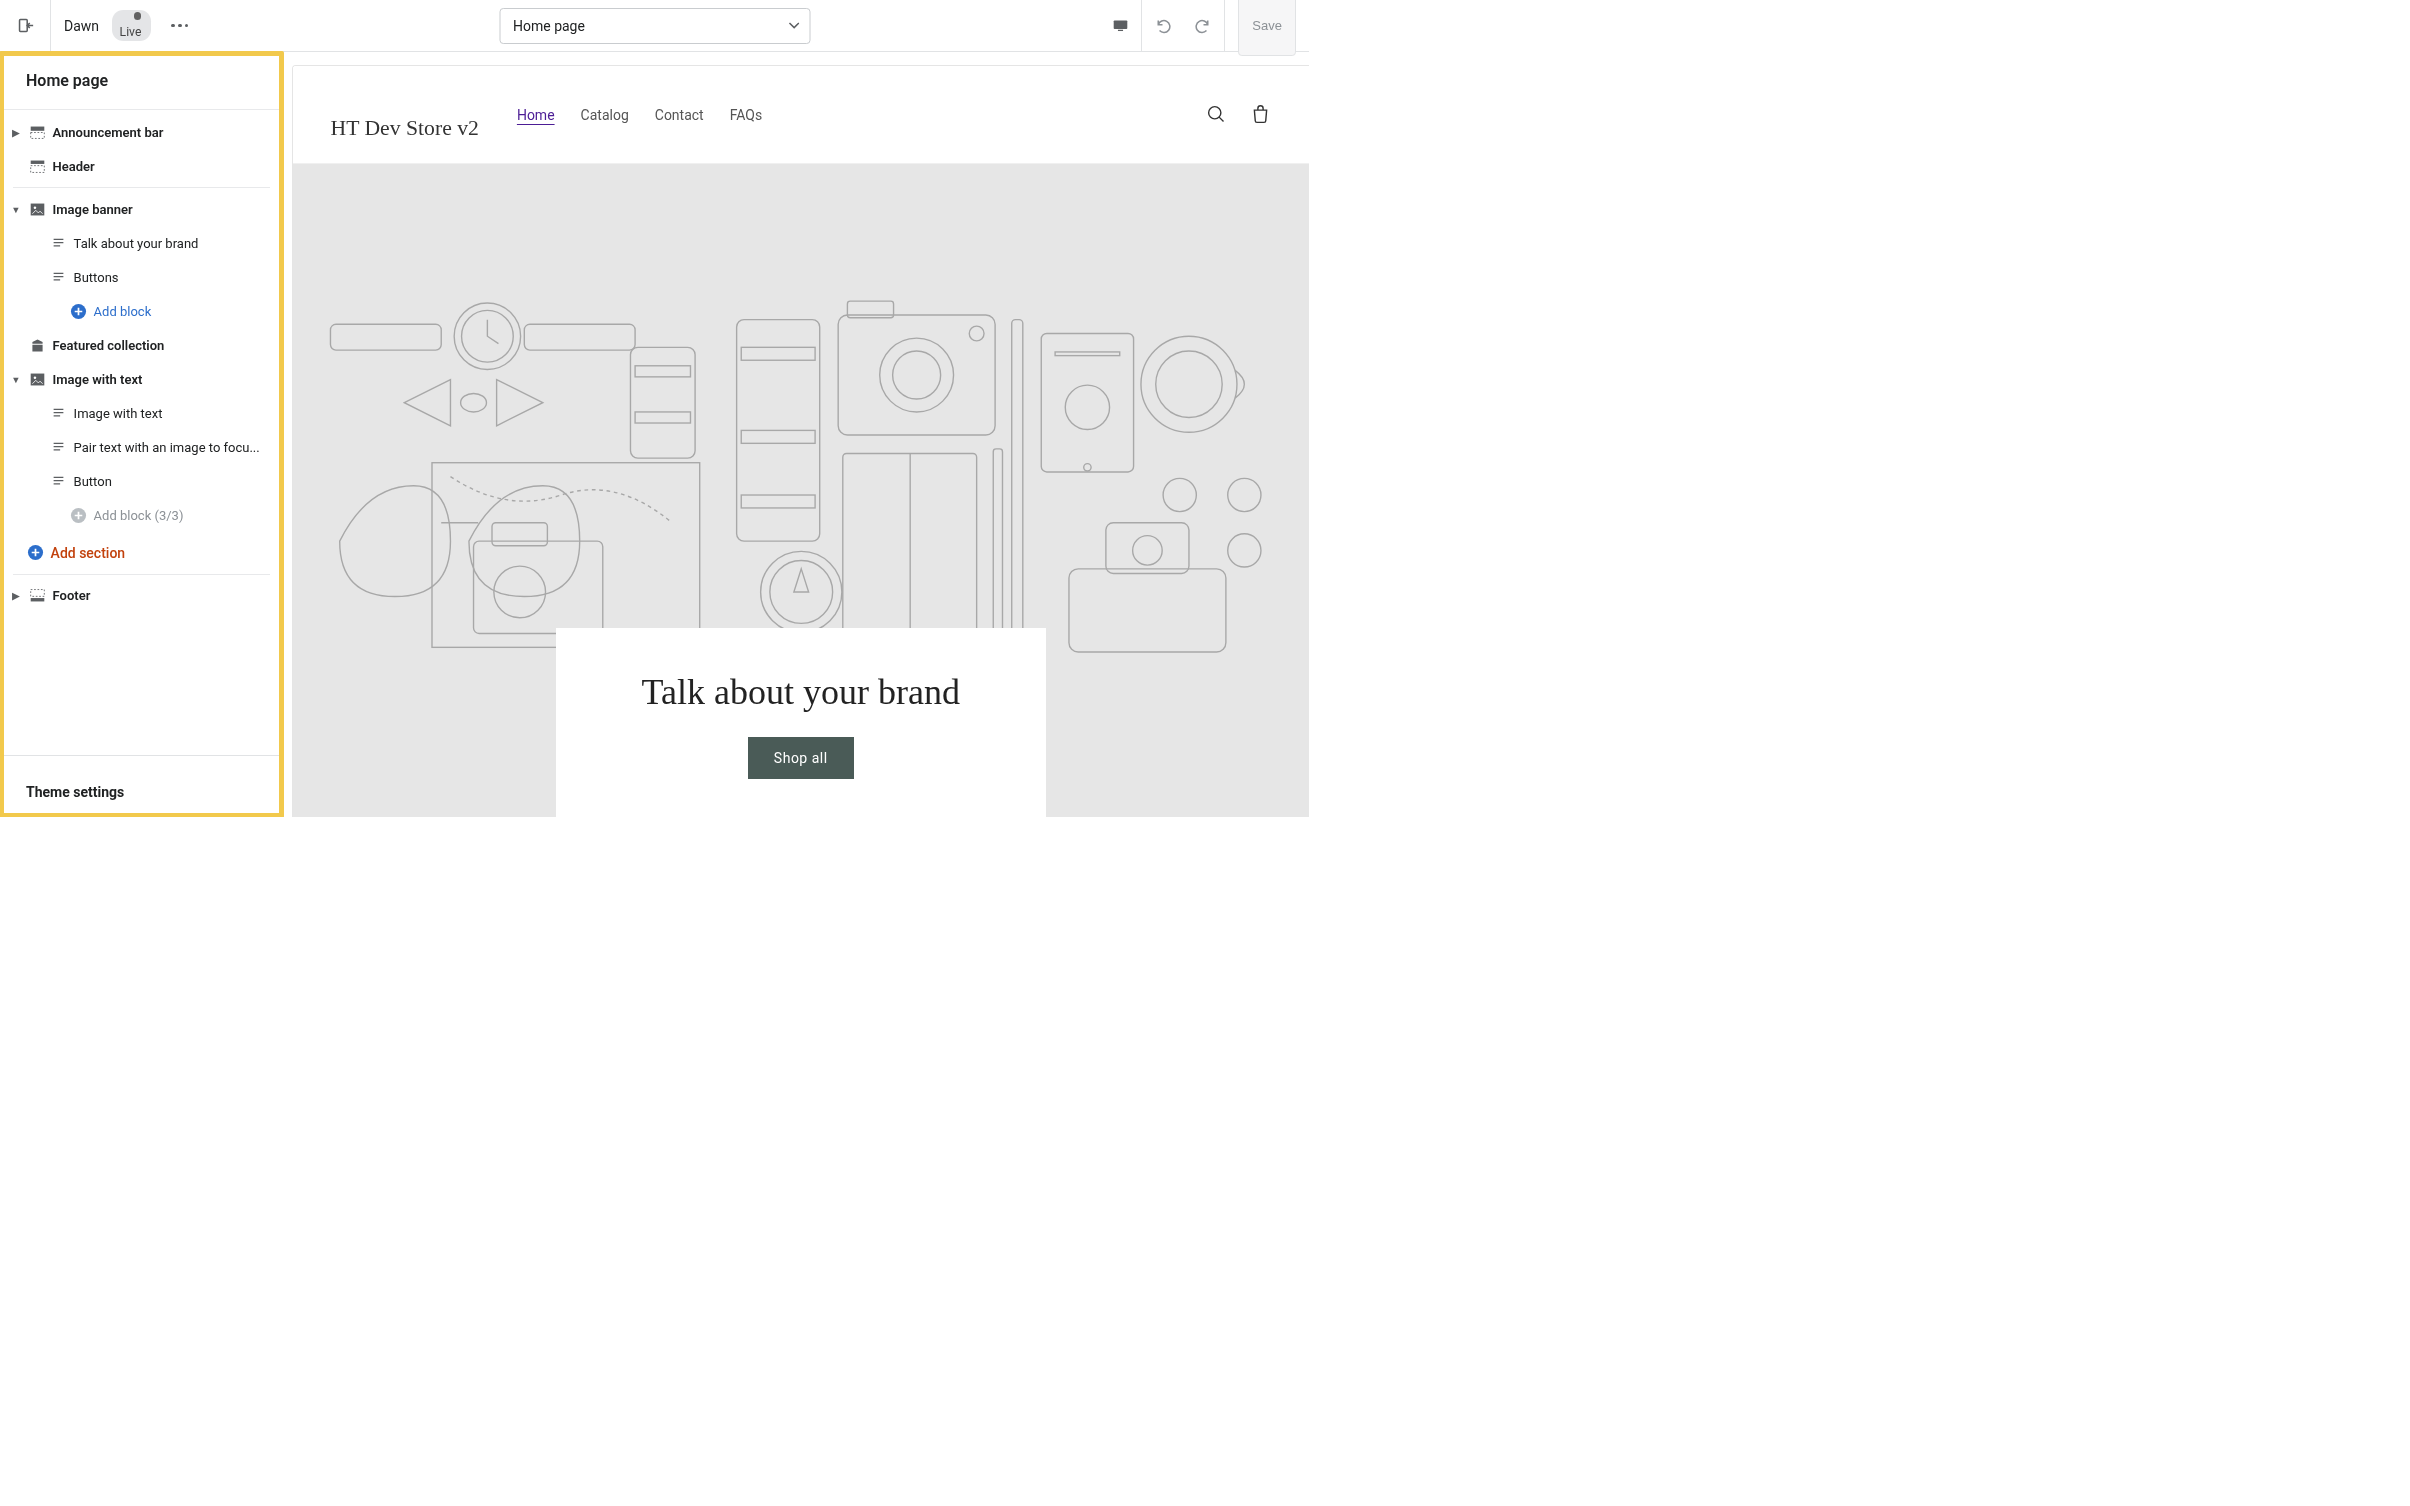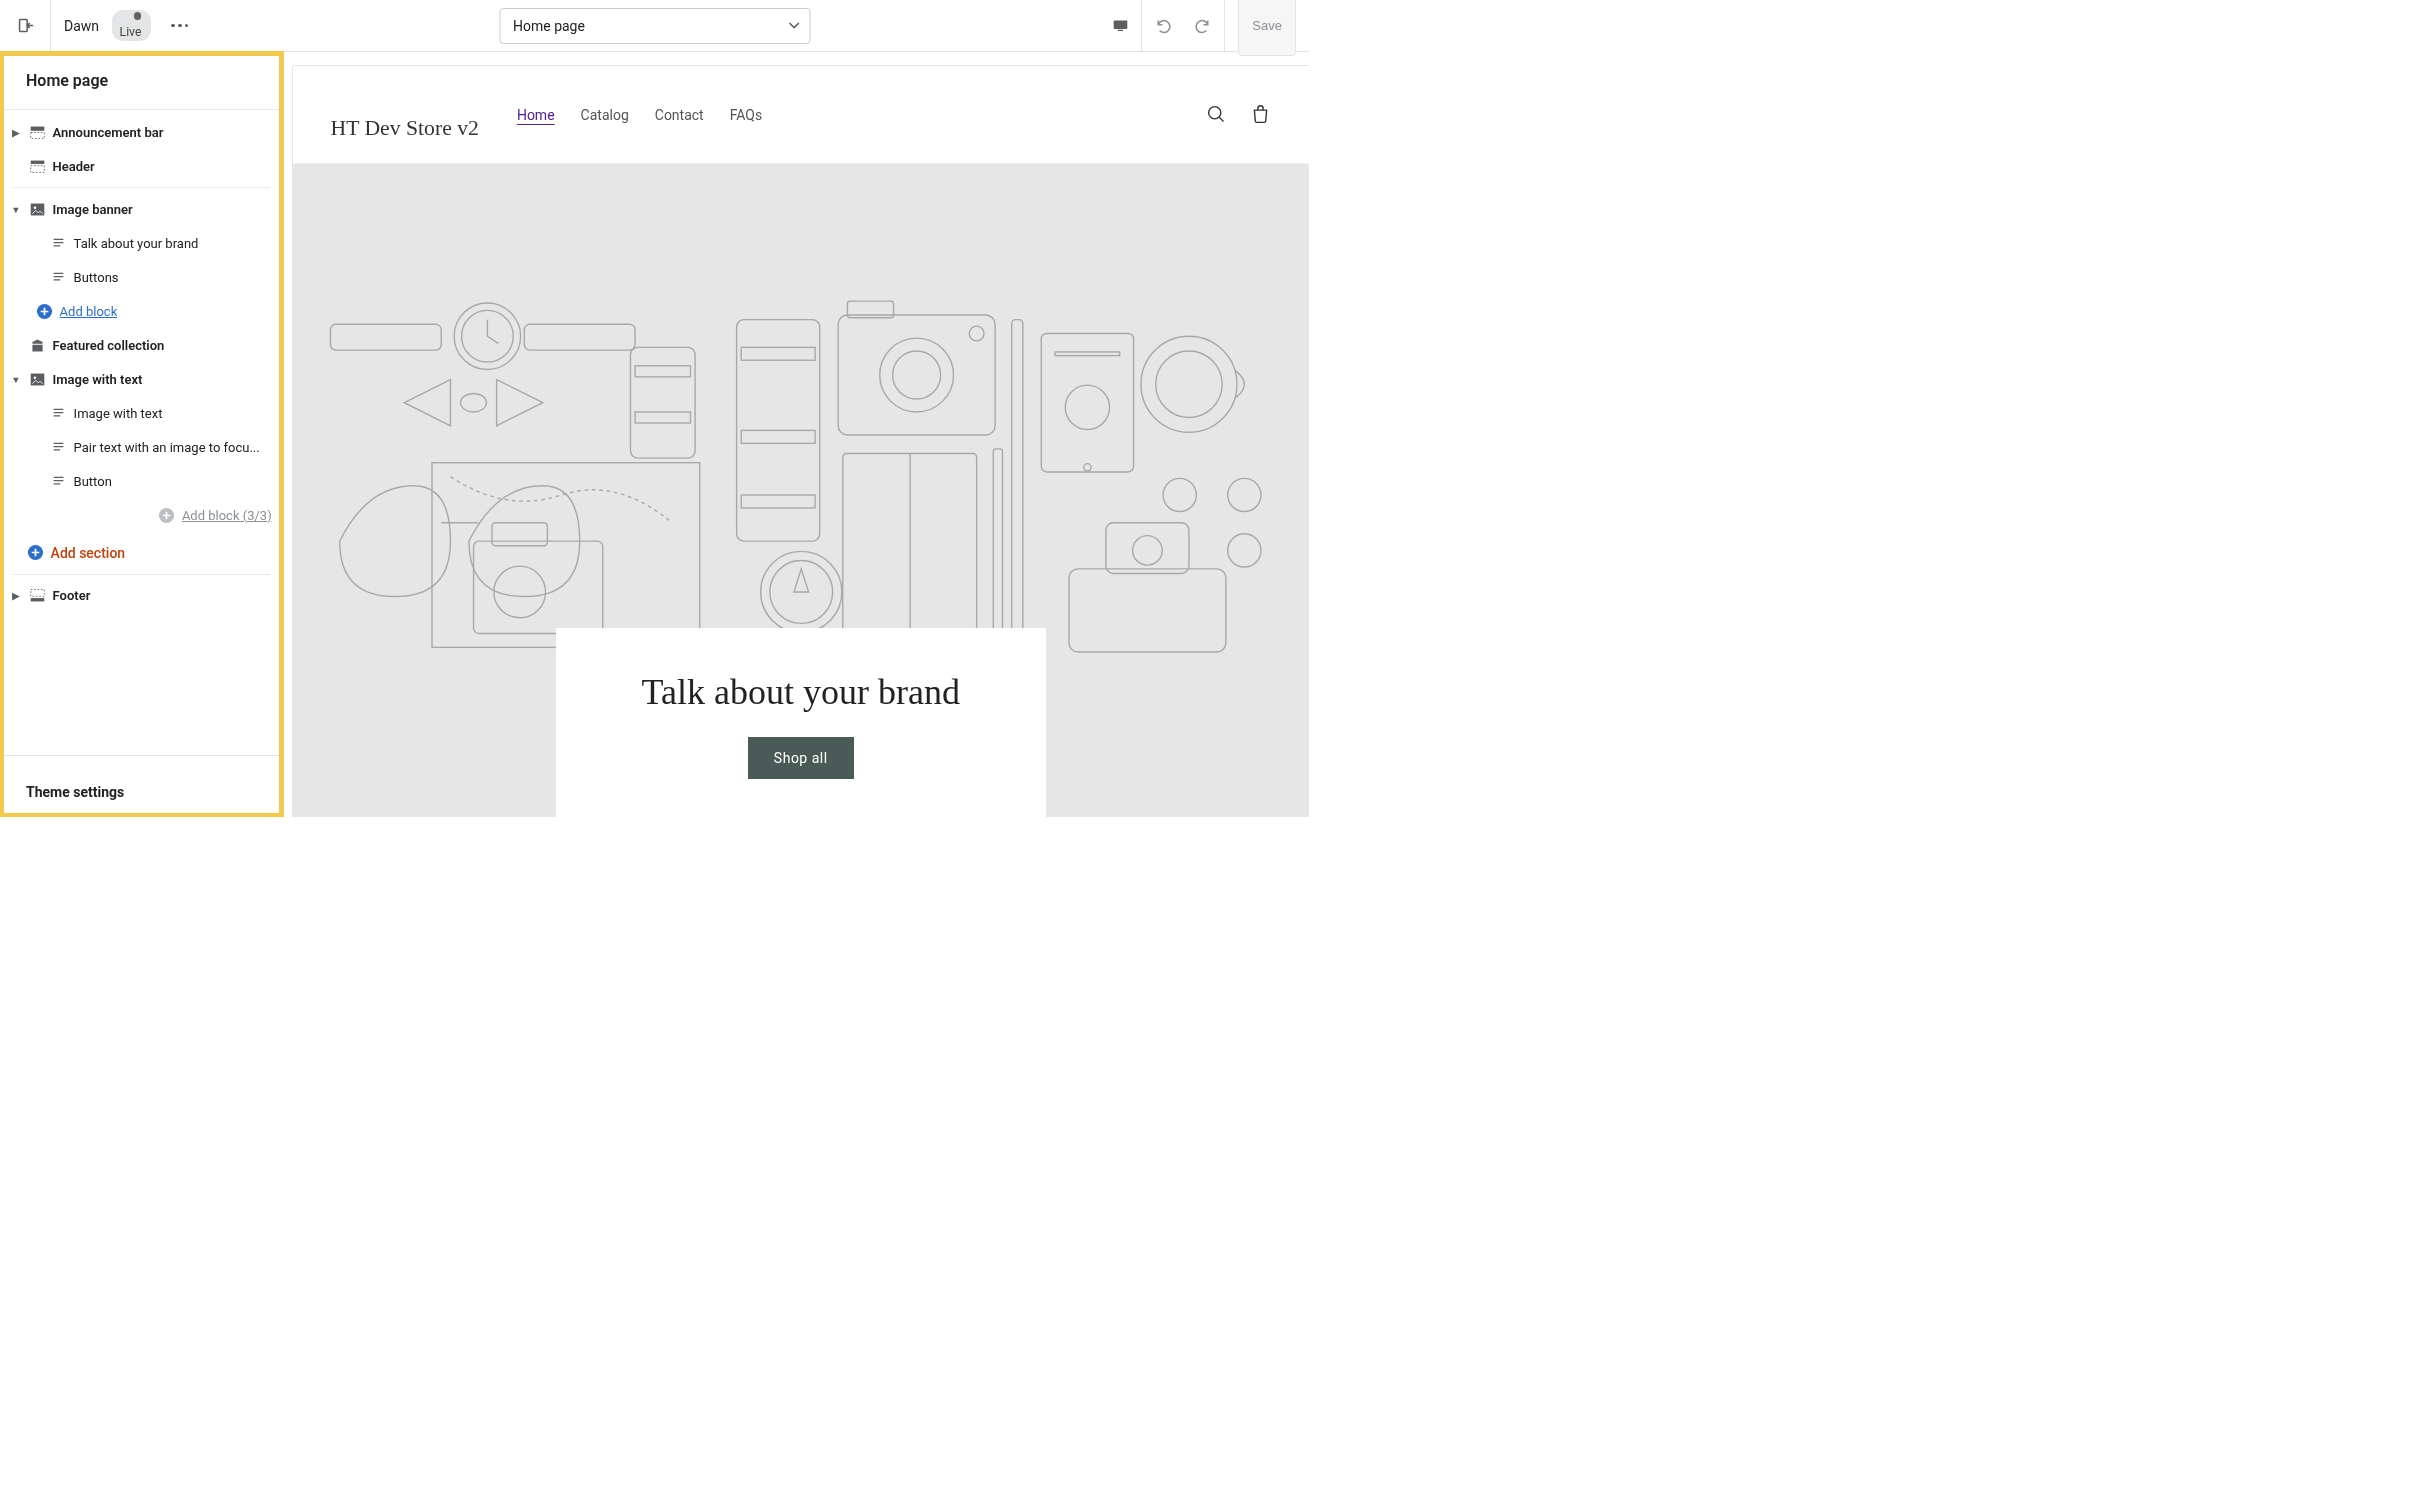--- a/index.html
+++ b/index.html
@@ -76,22 +76,22 @@
   border-bottom: 0.9px solid #e8e9eb;
 }
 .sidebar-body { flex:1; overflow:auto; padding: 5.6px 0; }
 .tree-item {
   display:flex; align-items:center; height: 34px;
   padding: 0 11.3px 0 9.4px; cursor:pointer; font-size: 13px;
   gap: 5.6px;
 }
 .tree-item.section { font-weight: 600; }
 .tree-item.block { padding-left: 49px; font-weight: 400; color:#202223; }
-.tree-item.add-block { padding-left: 35px; color:#2c6ecb;text-decoration:underline; }
-.tree-item.add-block.disabled { color:#8c9196;justify-content:flex-end; }
+.tree-item.add-block { padding-left: 69px; color:#2c6ecb; }
+.tree-item.add-block.disabled { color:#8c9196; }
 .tree-item.add-section { padding-left: 26px; color:#c2410c; font-weight:500; font-size:14px; margin-top:3.8px; }
 .caret { width:13px; display:flex; justify-content:center; color:#5c5f62; font-size:9.4px; }
 .sect-icon { width:19px; height:19px; display:flex; align-items:center; justify-content:center; flex-shrink:0; }
 .divider { height:0.9px; background:#e8e9eb; margin: 3.8px 13px; }
 .sidebar-footer {
   border-top:0.9px solid #e1e3e5; padding: 28px 19px 17px 26px;
   font-size:14px; font-weight:700; cursor:pointer;
 }
 
 

